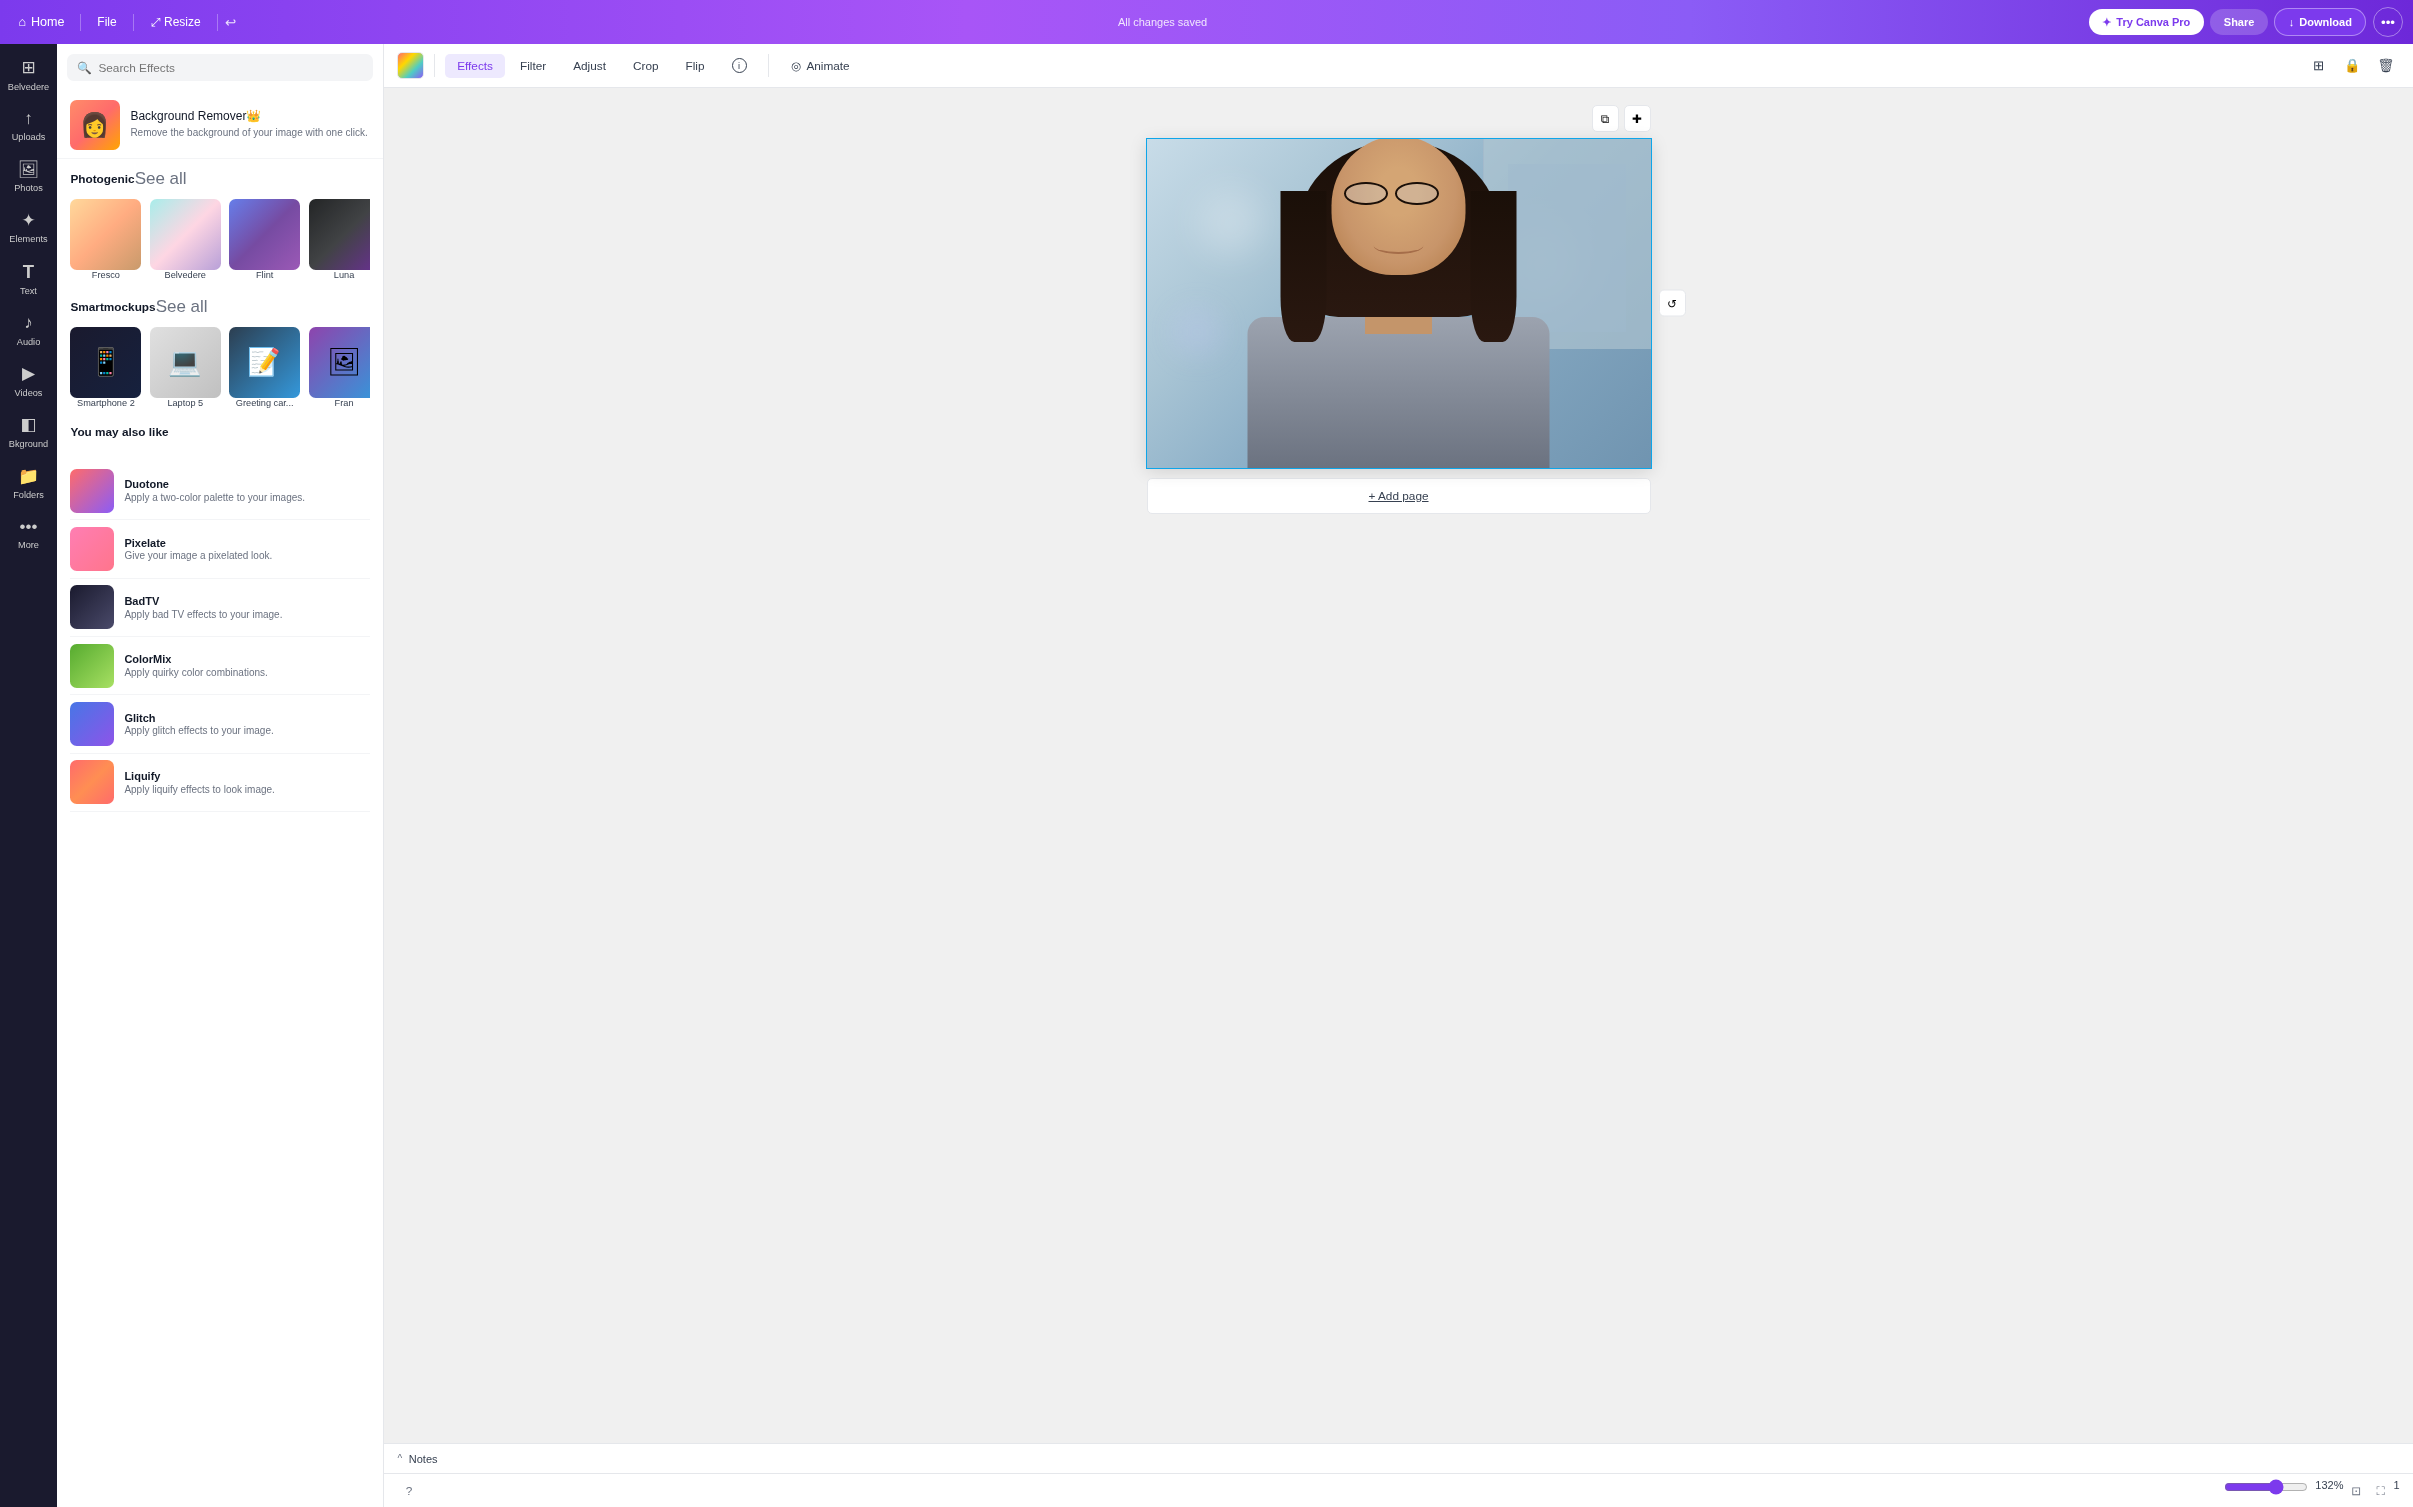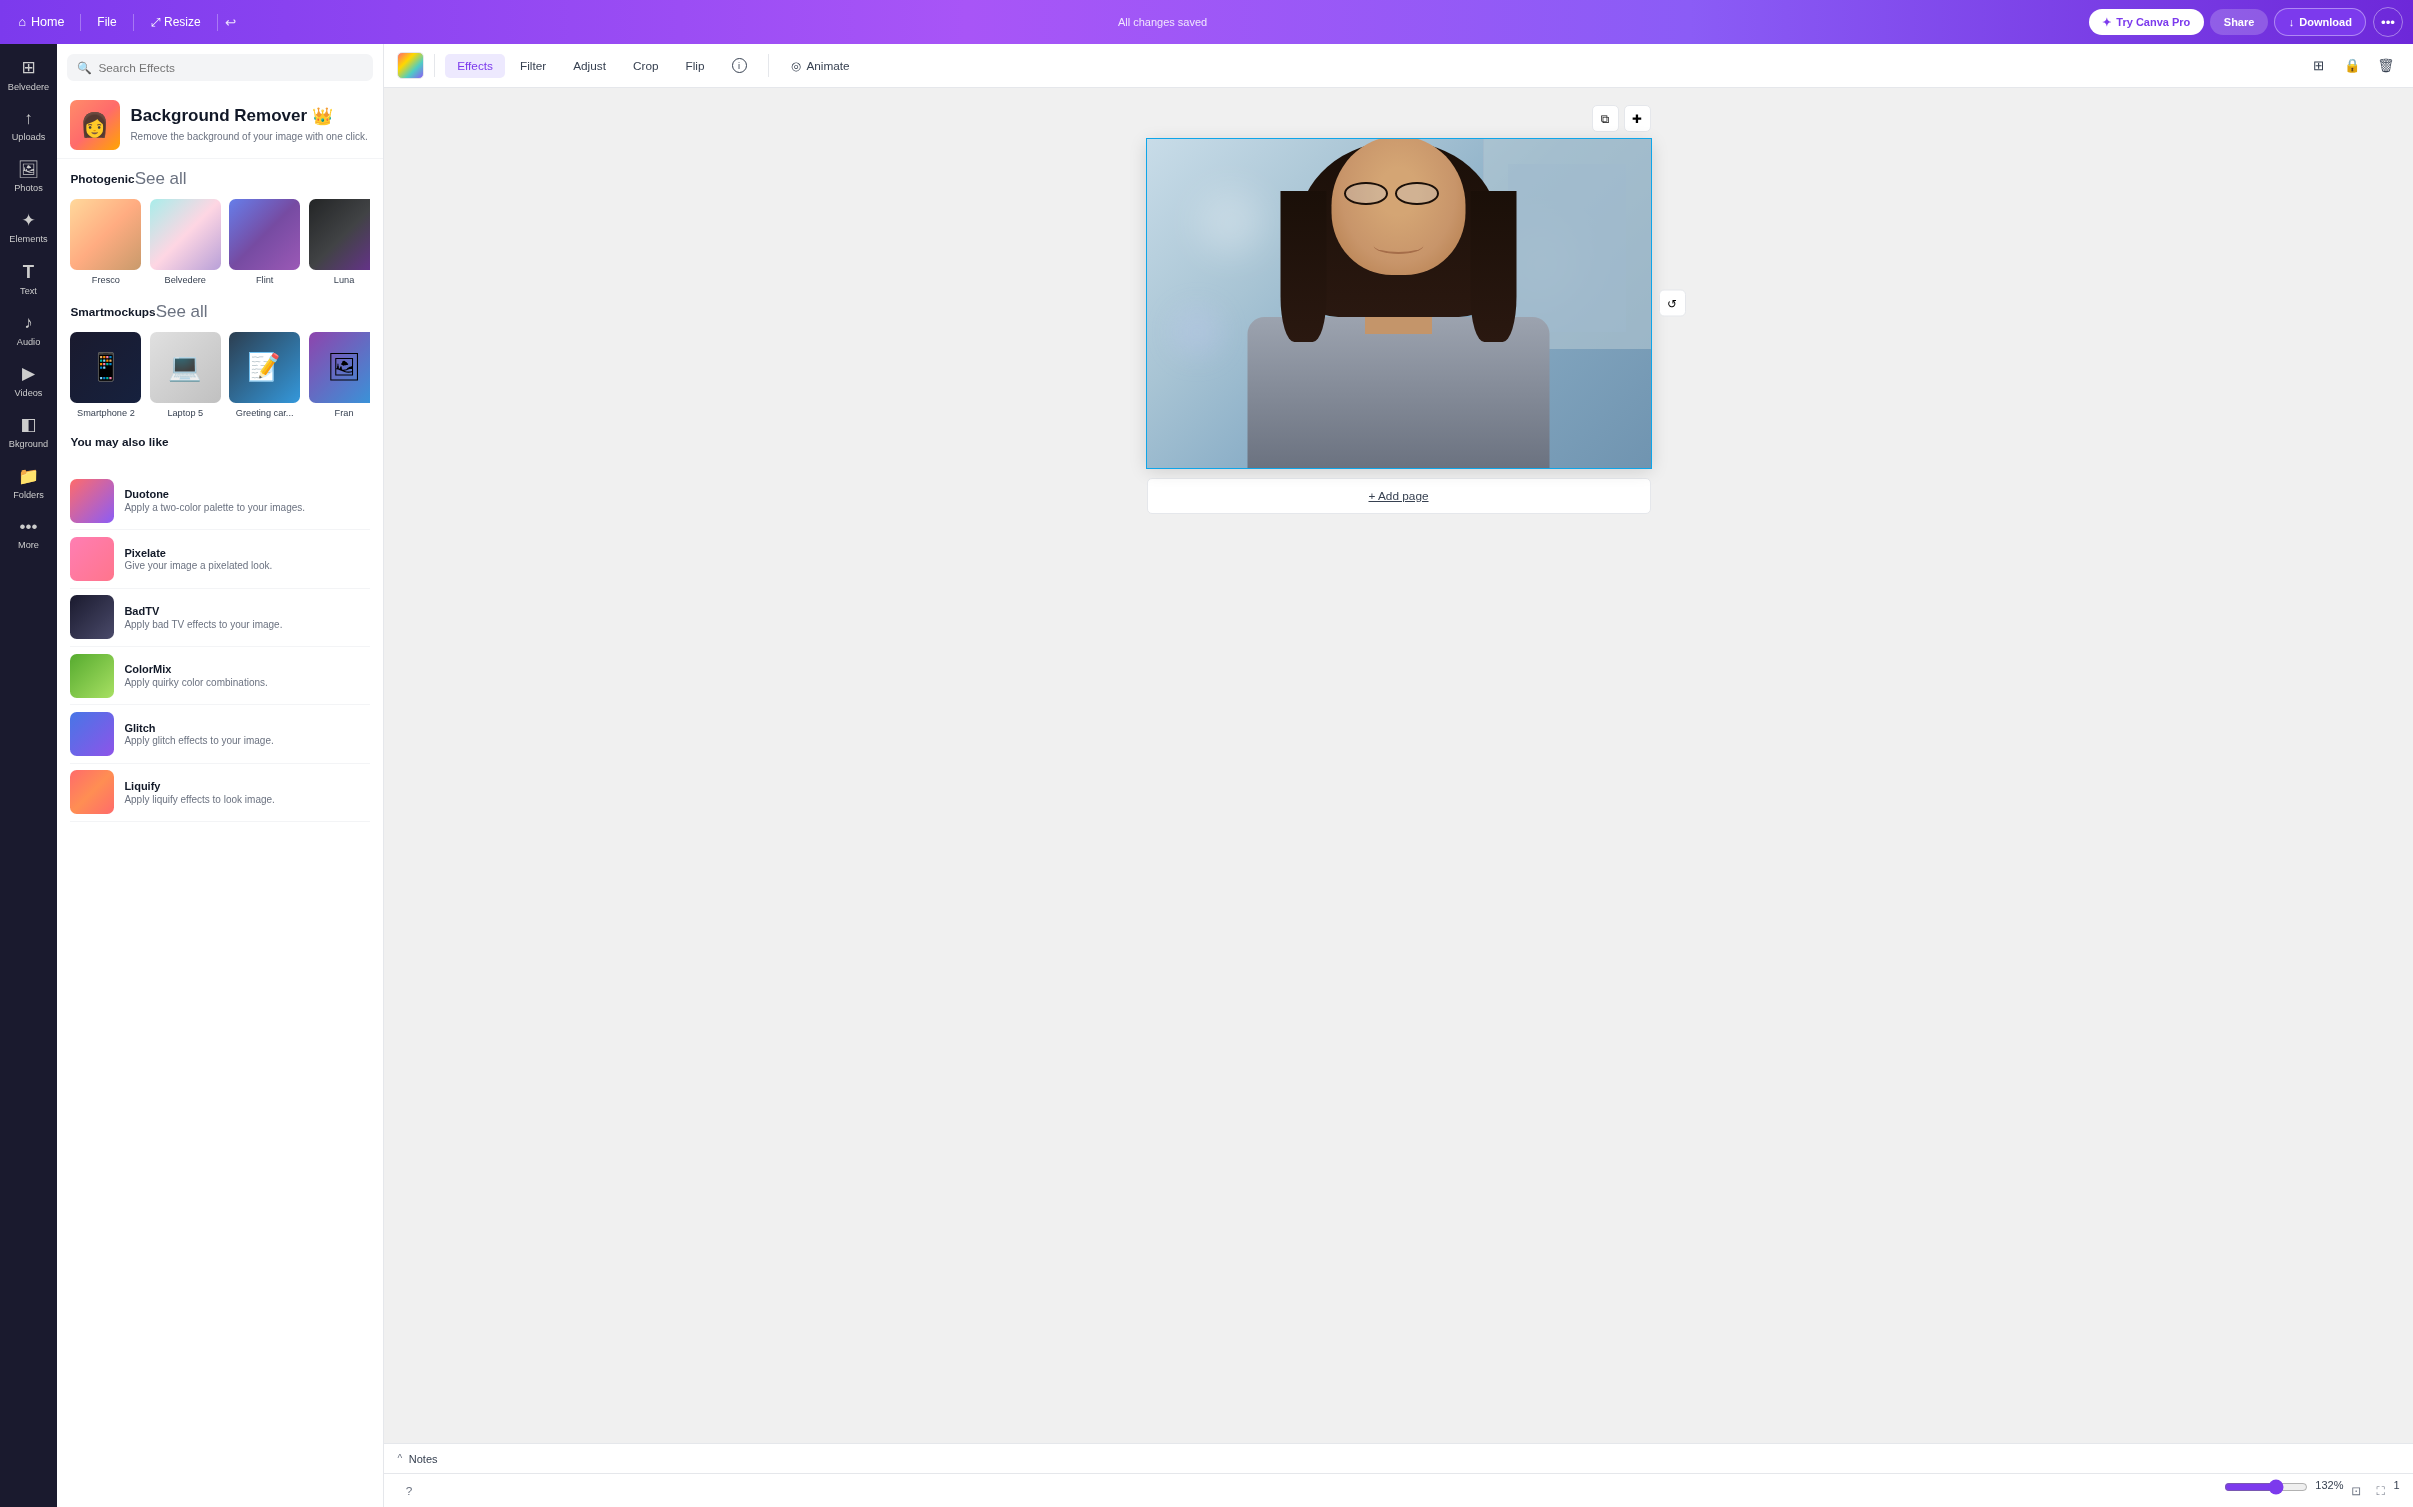--- a/index.html
+++ b/index.html
@@ -42,31 +42,31 @@
       width: 327px; background: white; display: flex; flex-direction: column; flex-shrink: 0;
       border-right: 0.8px solid #e5e7eb; overflow-y: auto;
     }
     .search-bar { padding: 10px; }
     .search-input-wrap { display: flex; align-items: center; background: #f3f4f6; border-radius: 6.7px; padding: 6.7px 10px; gap: 6.7px; }
     .search-input-wrap input { border: none; background: none; outline: none; font-size: 11.8px; color: #374151; flex: 1; }
     .search-icon { color: #6b7280; font-size: 11.8px; }
 
     .bg-remover { display: flex; align-items: center; gap: 10px; padding: 8.4px 13.4px; border-bottom: 0.8px solid #f3f4f6; cursor: pointer; }
     .bg-remover-img { width: 50px; height: 50px; border-radius: 6.7px; background: linear-gradient(135deg, #ff8c69, #ff6b6b, #ffa500); flex-shrink: 0; display: flex; align-items: center; justify-content: center; font-size: 23.5px; }
-    .bg-remover-text h4 { font-size: 17px; font-weight: 700; color: #111827; display: flex; align-items: center; gap: 5px; }
+    .bg-remover-text h4 { font-size: 12px; font-weight: 400; color: #111827; display: flex; align-items: center; }
     .bg-remover-text p { font-size: 10px; color: #6b7280; margin-top: 3.4px; line-height: 1.4; }
     .crown { color: #f59e0b; }
 
     .section { padding: 10px 13.4px 6.7px; }
     .section-header { display: flex; justify-content: flex-start; align-items: center; margin-bottom: 10px; }
     .section-title { font-size: 11.8px; font-weight: 600; color: #111827; }
     .see-all { font-size: 17px; color: #6b7280; cursor: pointer; }
 
     .effects-grid { display: flex; gap: 8.4px; overflow: hidden; }
-    .effect-item { display: flex; flex-direction: column; align-items: center; gap: 5px; cursor: pointer; flex-shrink: 0; }
+    .effect-item { display: flex; flex-direction: column; align-items: center; cursor: pointer; flex-shrink: 0; }
     .effect-thumb { width: 71px; height: 71px; border-radius: 6.7px; overflow: hidden; background: #e5e7eb; }
     
     .thumb-fresco { background: linear-gradient(135deg, #ffd89b, #ffac81, #c89a6b); }
     .thumb-belvedere { background: linear-gradient(135deg, #a8edea, #fed6e3, #b8a0d8); }
     .thumb-flint { background: linear-gradient(135deg, #667eea, #764ba2, #9b59b6); }
     .thumb-luna { background: linear-gradient(135deg, #232526, #414345, #6a3093); }
     .effect-name { font-size: 9.2px; color: #374151; }
 
     
     .mock-thumb-sm2 { background: linear-gradient(135deg, #1a1a2e, #16213e); display: flex; align-items: center; justify-content: center; font-size: 27px; }

